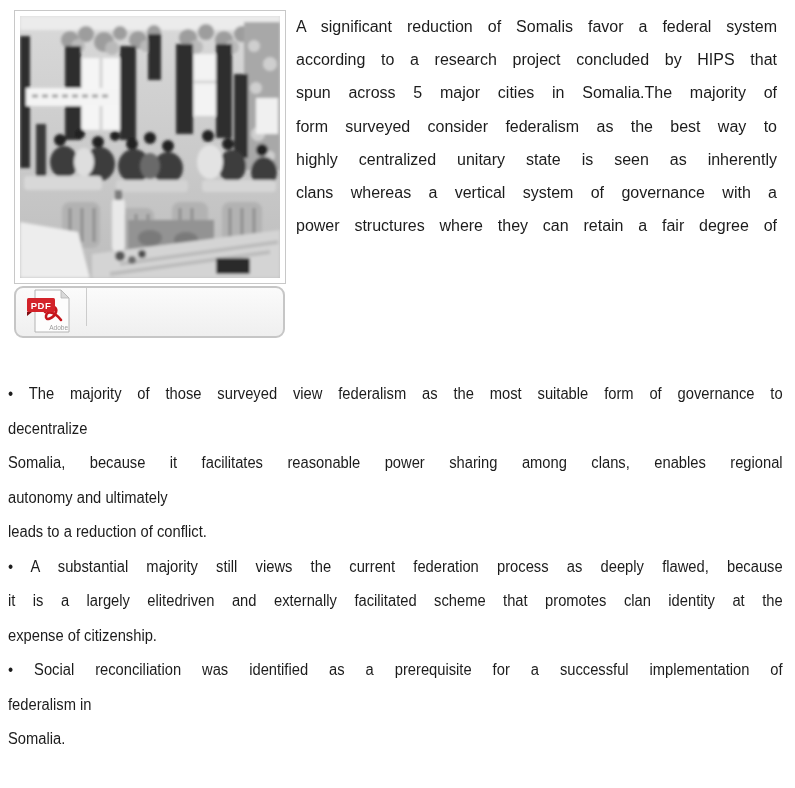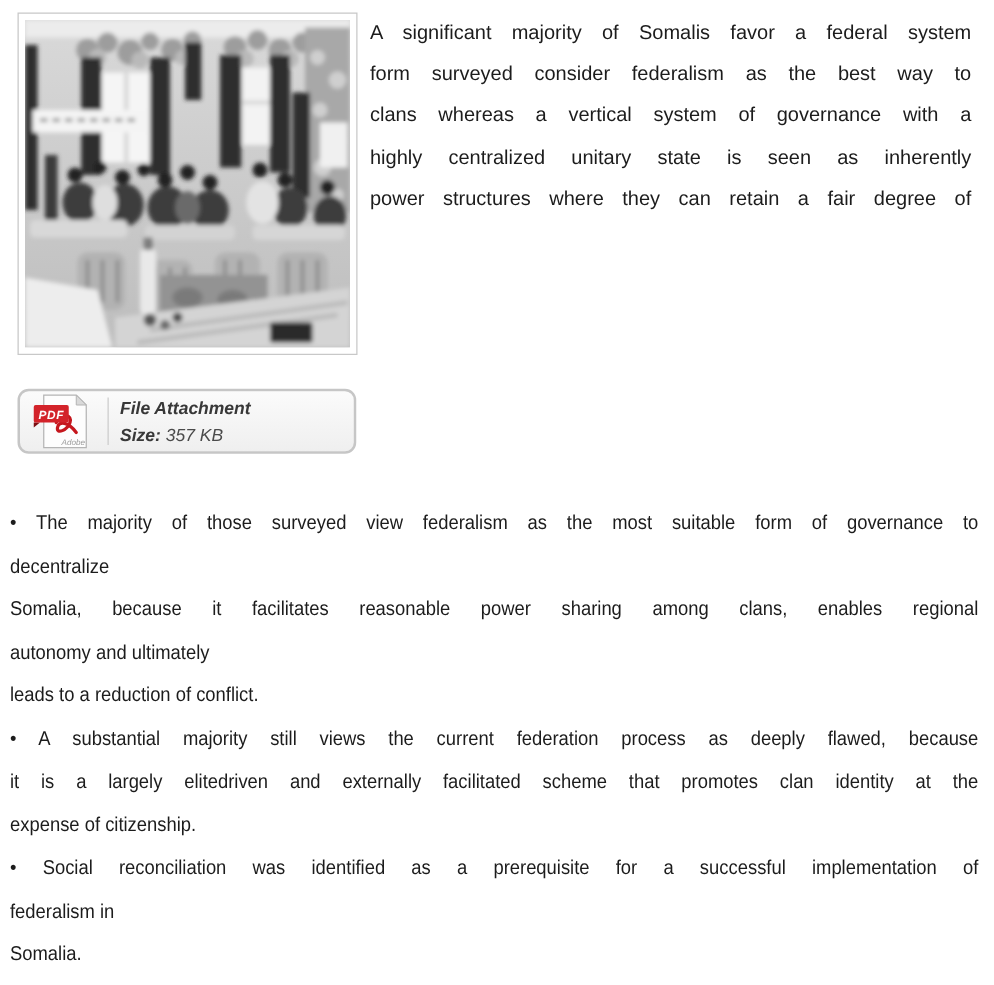--- a/index.html
+++ b/index.html
@@ -8,24 +8,24 @@
     font-family:"Liberation Sans", sans-serif;color:#1f1f1f;
   }
   .top-row{display:flex;align-items:flex-start;padding:10px 18px 0 14px;}
   .left-col{width:273px;flex:none;}
   .photo-frame{
     margin:0;width:260px;height:262px;background:#fff;
     border:1px solid #c8c8c8;padding:5px;
   }
   .photo-frame svg{display:block;}
   .attachment{
-    margin-top:27px;width:267px;height:48px;
+    margin-top:2px;width:267px;height:48px;
     border:2px solid #c6c6c6;border-radius:9px;
     background:linear-gradient(#fbfbfb,#efefef);
-    display:flex;align-items:center;font-style:italic;
+    display:flex;align-items:flex-start;
   }
   .pdf-icon{flex:none;margin:0 11px 0 9px;width:50px;height:46px;}
   .att-divider{flex:none;width:1px;height:38px;background:#cccccc;}
   .att-text{padding-left:9px;font-size:14px;line-height:22px;color:#383838;}
   .att-title{font-weight:bold;}
   .att-size b{font-weight:bold;}
   .att-size span{color:#4a4a4a;}
   .intro{
     flex:1;margin-left:9px;font-size:16px;line-height:33.2px;color:#1c1c1c;
   }
@@ -194,32 +194,30 @@
           <path d="M20 24 C 25 16, 33 18, 31 24 C 29 30, 20 34, 21 28 C 22 22, 30 24, 36 32" fill="none" stroke="#c5161d" stroke-width="2.6" stroke-linecap="round"></path>
 
           <polygon points="2,24 2,28 7,24" fill="#7d0e12"></polygon>
           <rect x="2" y="10" width="28" height="14" rx="1.5" fill="#d3232a"></rect>
           <text x="16" y="21" text-anchor="middle" font-family="Liberation Sans, sans-serif" font-size="9.5" font-weight="bold" fill="#ffffff" letter-spacing="0.5">PDF</text>
 
           <text x="43" y="42" text-anchor="end" font-family="Liberation Sans, sans-serif" font-size="6.5" fill="#9b9b9b">Adobe</text>
         </svg>
       </span>
       <span class="att-divider"></span>
-      <div class="att-text">
-        <div class="att-title">File Attachment</div>
-        <div class="att-size"><b>Size:</b> <span>357 KB</span></div>
-      </div>
     </div>
   </div>
 
   <div class="intro">
-    <div class="jl">A significant majority of Somalis favor a federal system</div>
+    <div class="jl">A significant reduction of Somalis favor a federal system</div>
+    <div class="jl">according to a research project concluded by HIPS that</div>
+    <div class="jl">spun across 5 major cities in Somalia.The majority of</div>
     <div class="jl">form surveyed consider federalism as the best way to</div>
+    <div class="jl">highly centralized unitary state is seen as inherently</div>
     <div class="jl">clans whereas a vertical system of governance with a</div>
-    <div class="jl">highly centralized unitary state is seen as inherently</div>
     <div class="jl">power structures where they can retain a fair degree of</div>
   </div>
 </div>
 
 <div class="bullets">
   <div class="jl">• The majority of those surveyed view federalism as the most suitable form of governance to</div>
   <div class="jl ns">decentralize</div>
   <div class="jl">Somalia, because it facilitates reasonable power sharing among clans, enables regional</div>
   <div class="jl ns">autonomy and ultimately</div>
   <div class="jl ns">leads to a reduction of conflict.</div>

